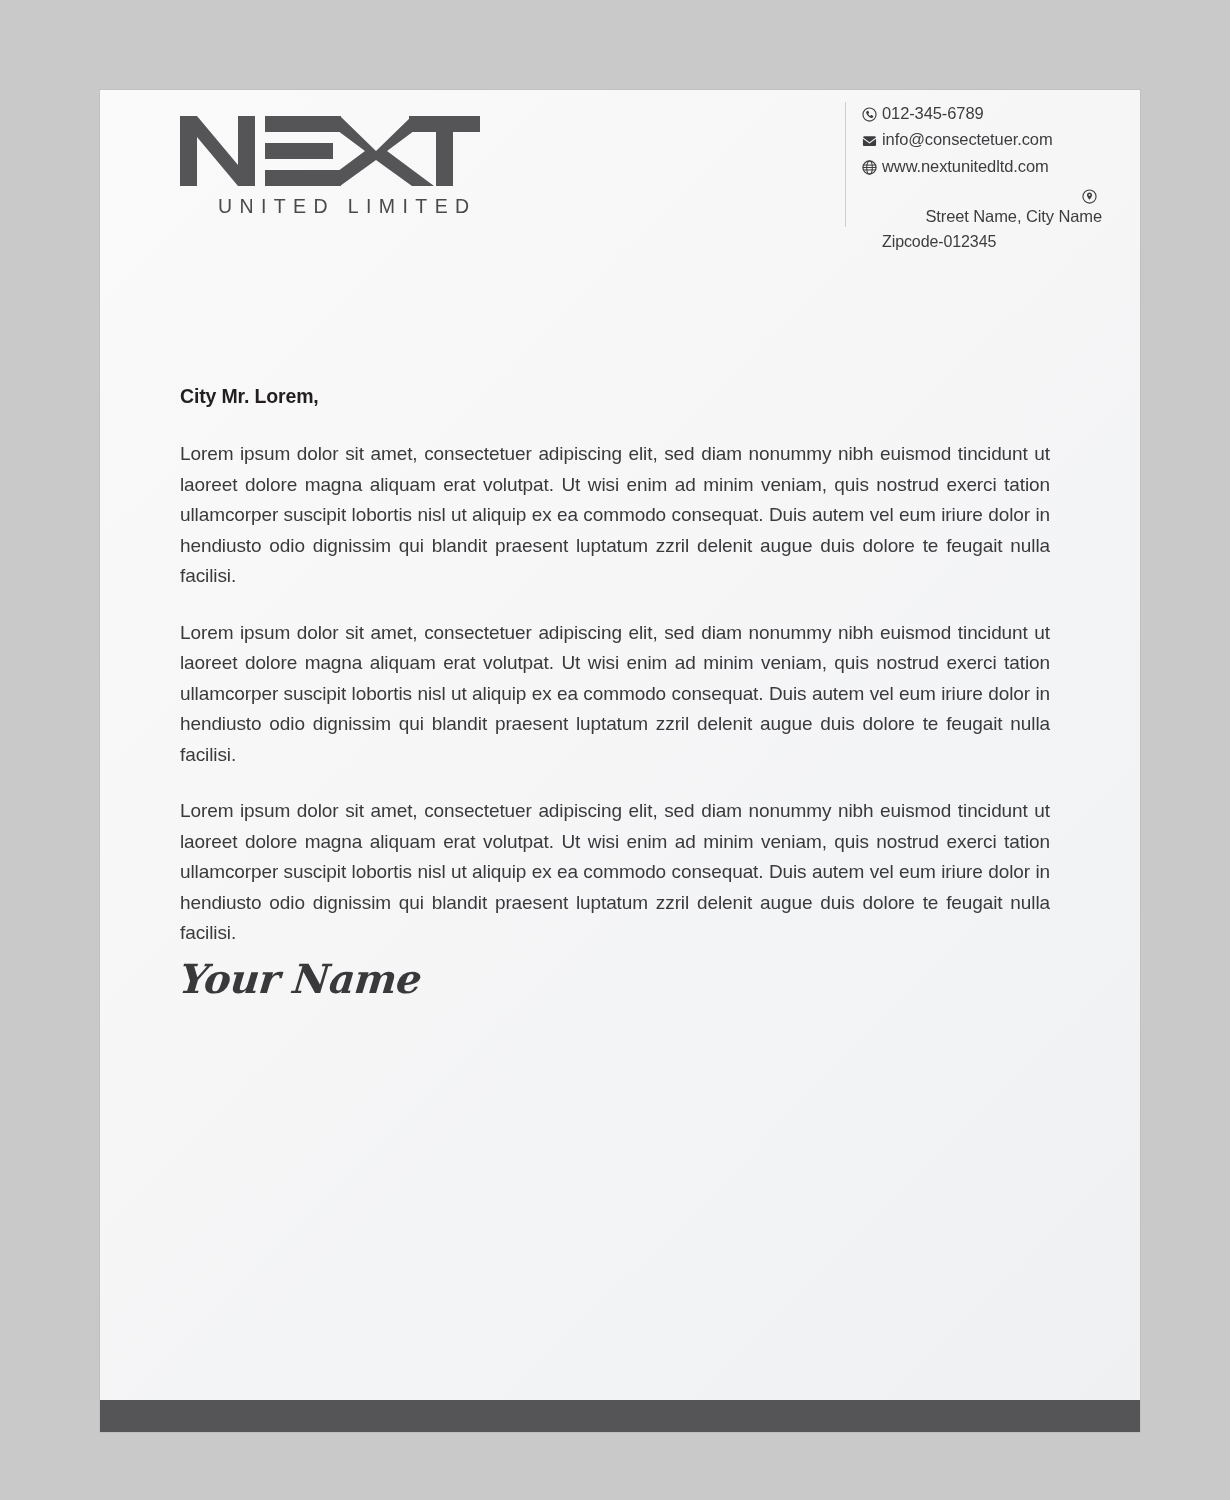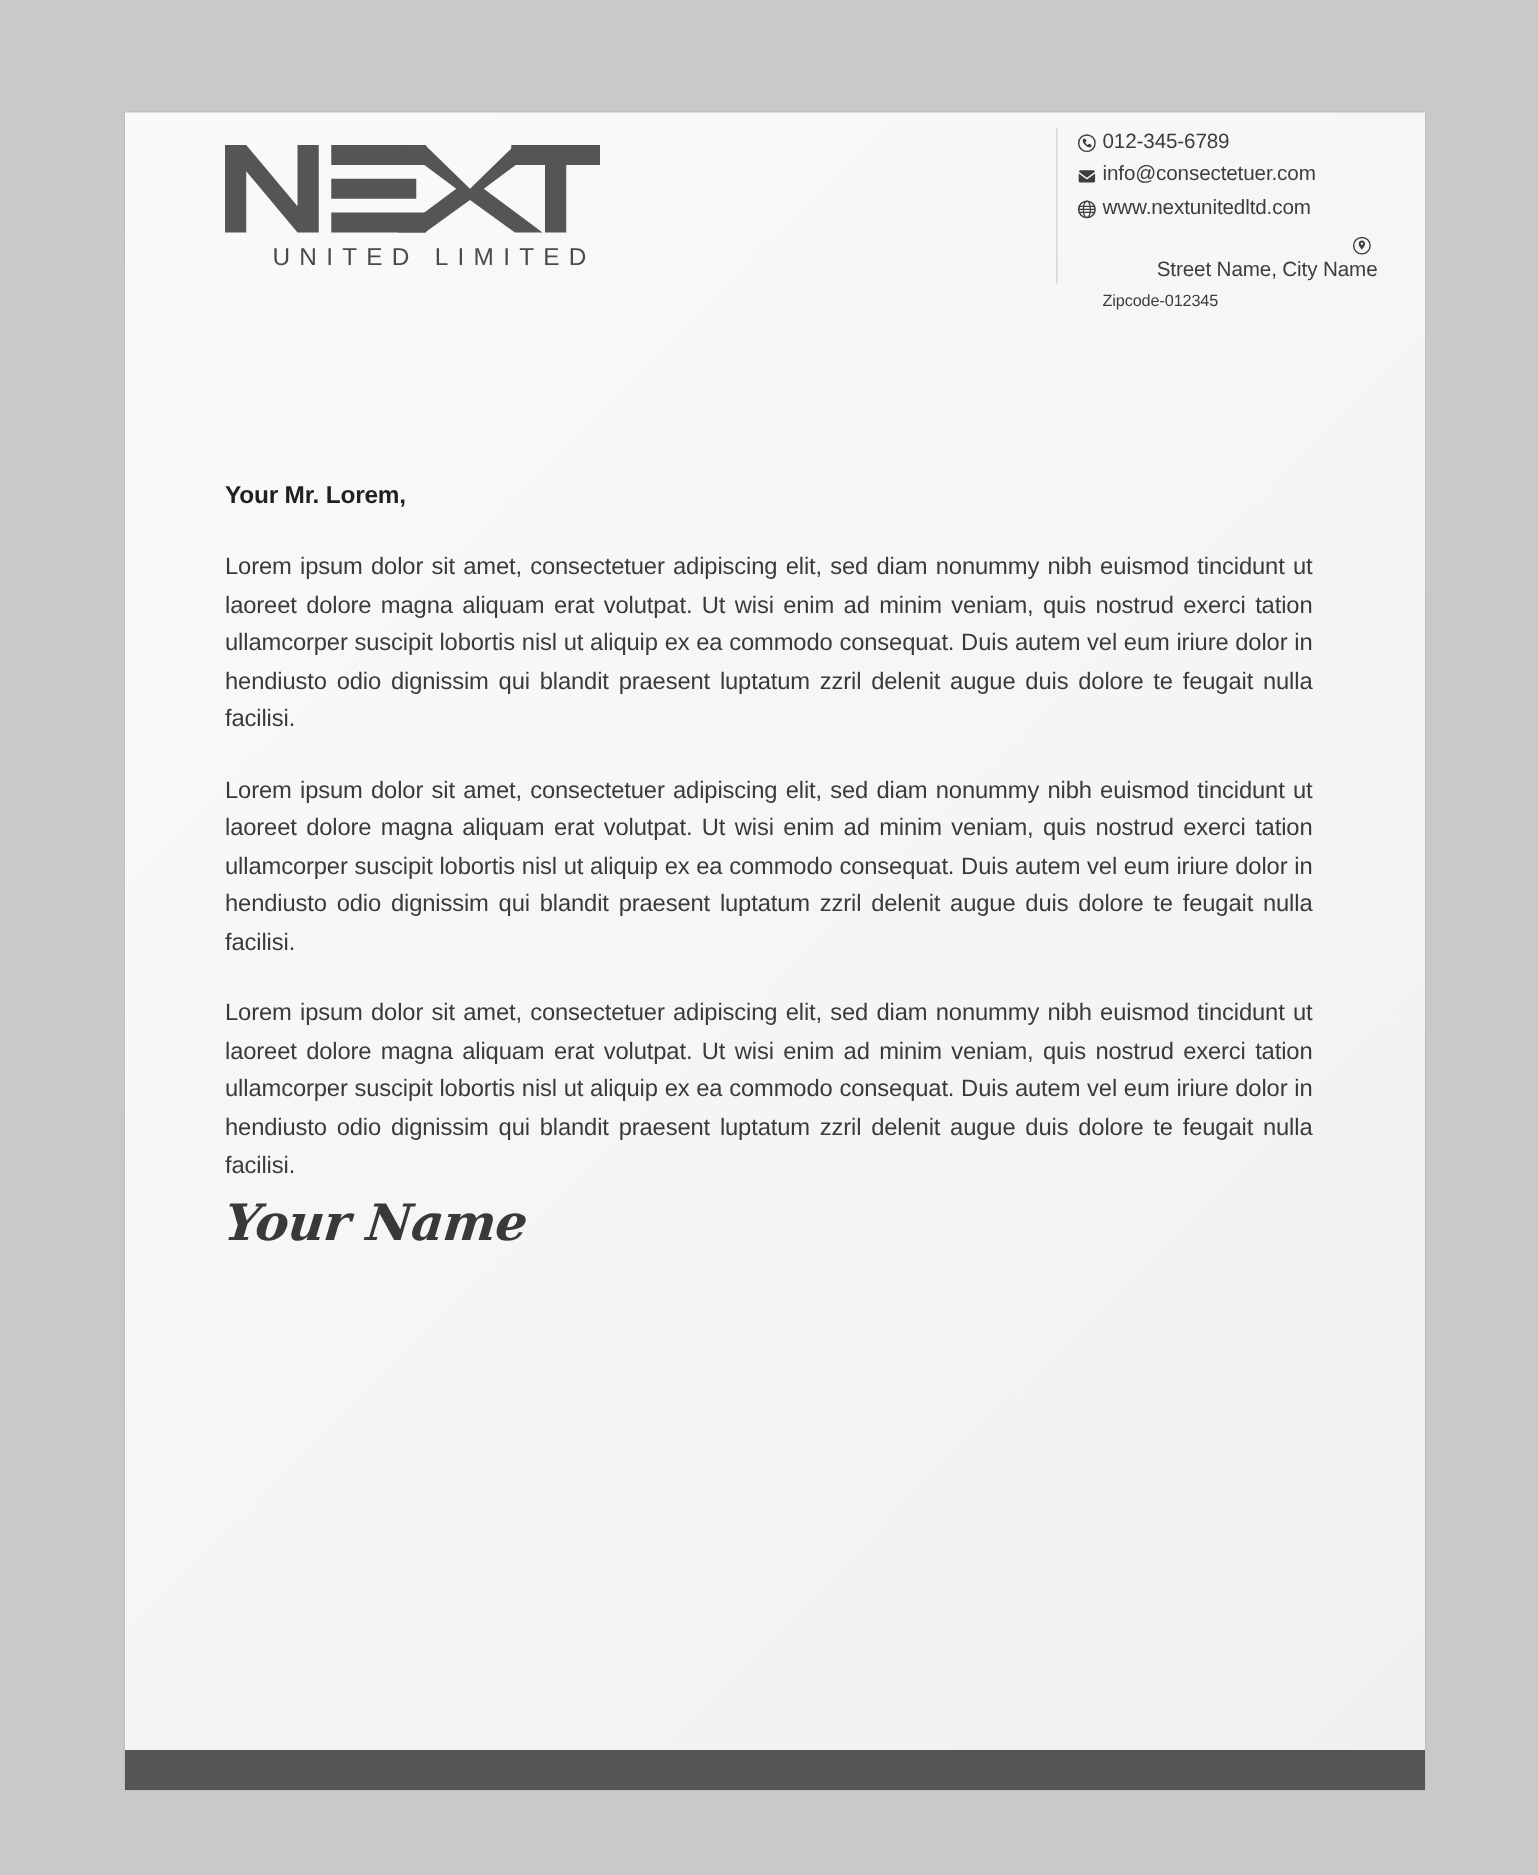--- a/index.html
+++ b/index.html
@@ -69,21 +69,21 @@
     margin-top:1px;
   }
   .cicon svg { display:block; }
   .ctext {
     font-size:16.5px;
     color:#3d3d3f;
     white-space:nowrap;
     letter-spacing:-0.1px;
   }
   .ctext2 {
-    font-size:13px;
+    font-size:16px;
     color:#3d3d3f;
     white-space:nowrap;
     margin-left:20px;
     margin-top:1px;
     letter-spacing:-0.1px;
   }
 
   
   .body {
     position:absolute;
@@ -207,21 +207,21 @@
           </span>
           <span class="ctext">Street Name, City Name</span>
         </div>
         <div class="ctext2">Zipcode-012345</div>
 
       </div>
     </div>
 
     <div class="body">
 
-      <div class="salutation">Your Mr. Lorem,</div>
+      <div class="salutation">City Mr. Lorem,</div>
 
       <p class="para">Lorem ipsum dolor sit amet, consectetuer adipiscing elit, sed diam nonummy nibh euismod tincidunt ut laoreet dolore magna aliquam erat volutpat. Ut wisi enim ad minim veniam, quis nostrud exerci tation ullamcorper suscipit lobortis nisl ut aliquip ex ea commodo consequat. Duis autem vel eum iriure dolor in hendiusto odio dignissim qui blandit praesent luptatum zzril delenit augue duis dolore te feugait nulla facilisi.</p>
       <p class="para">Lorem ipsum dolor sit amet, consectetuer adipiscing elit, sed diam nonummy nibh euismod tincidunt ut laoreet dolore magna aliquam erat volutpat. Ut wisi enim ad minim veniam, quis nostrud exerci tation ullamcorper suscipit lobortis nisl ut aliquip ex ea commodo consequat. Duis autem vel eum iriure dolor in hendiusto odio dignissim qui blandit praesent luptatum zzril delenit augue duis dolore te feugait nulla facilisi.</p>
       <p class="para">Lorem ipsum dolor sit amet, consectetuer adipiscing elit, sed diam nonummy nibh euismod tincidunt ut laoreet dolore magna aliquam erat volutpat. Ut wisi enim ad minim veniam, quis nostrud exerci tation ullamcorper suscipit lobortis nisl ut aliquip ex ea commodo consequat. Duis autem vel eum iriure dolor in hendiusto odio dignissim qui blandit praesent luptatum zzril delenit augue duis dolore te feugait nulla facilisi.</p>
 
       <div class="signature">Your Name</div>
 
     </div>
 
     <div class="footer-bar"></div>

